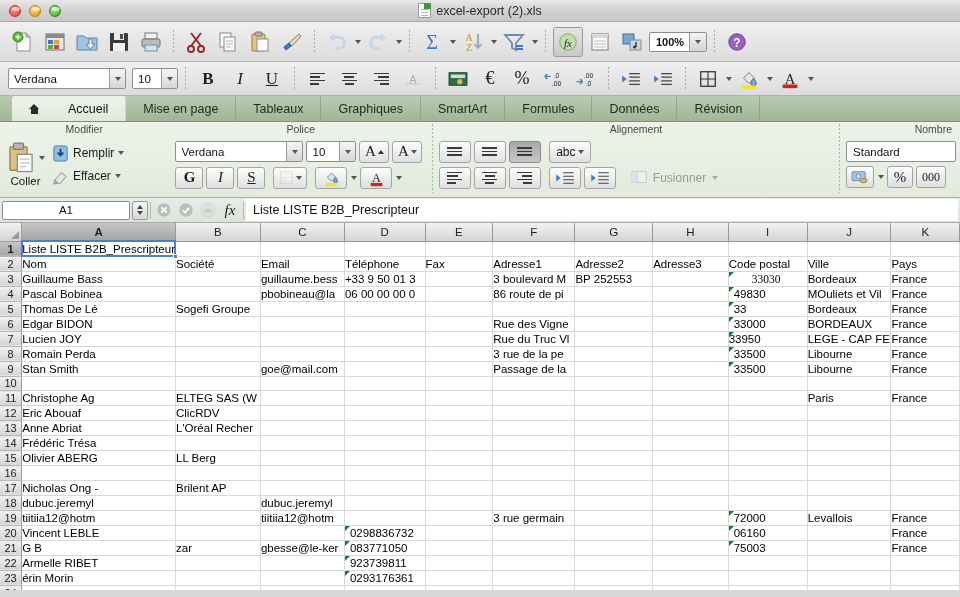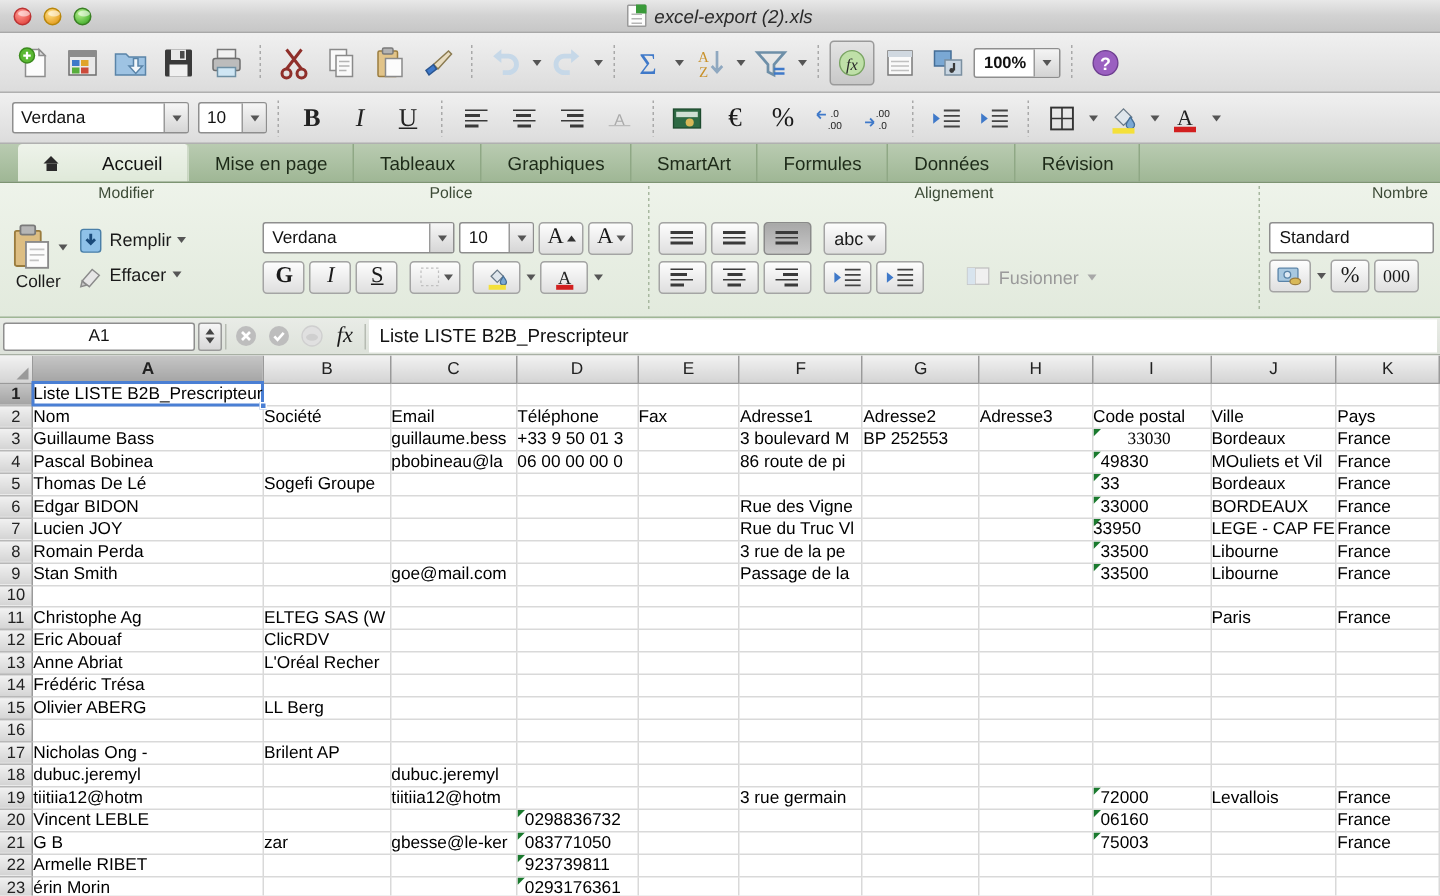--- a/index.html
+++ b/index.html
@@ -28,21 +28,20 @@
     background: rgba(255,255,255,0.55);
   }
   .tl-close  { background: radial-gradient(circle at 35% 30%, #ff9b94, #e8534c 70%, #b8302a); border: 1px solid #b33; }
   .tl-min    { background: radial-gradient(circle at 35% 30%, #ffe08a, #e8a62c 70%, #b97d14); border: 1px solid #b8860b; }
   .tl-max    { background: radial-gradient(circle at 35% 30%, #b8f090, #54b83a 70%, #368020); border: 1px solid #3a8024; }
   #titlebar-title {
     position: absolute; left: 0; right: 0; text-align: center;
     font-size: 12.5px; color: #2a2a2a;
     display: flex; align-items: center; justify-content: center; gap: 5px;
     pointer-events: none;
-    font-style: italic;
   }
   .doc-icon {
     width: 13px; height: 15px; background: #fdfdfd;
     border: 1px solid #9a9a9a; border-radius: 1px; position: relative;
     display: inline-block; vertical-align: middle;
   }
   .doc-icon::before {
     content: ""; position: absolute; top: -1px; right: -1px;
     width: 7px; height: 6px; background: #3a9a3a; border-radius: 0 1px 0 0;
   }
@@ -110,21 +109,21 @@
     content: ""; position: absolute; left: 0; top: 0;
     border-left: 5.5px solid transparent; border-right: 5.5px solid transparent;
     border-bottom: 5px solid #2a2a2a;
   }
   .home-ico::after {
     content: ""; position: absolute; left: 2px; top: 5px; width: 7px; height: 5px; background: #2a2a2a;
   }
 
   
   #ribbon {
-    height: 90px;
+    height: 76px;
     background: linear-gradient(to bottom, #eef3ea 0%, #e2eadd 100%);
     border-bottom: 1px solid #9fb795;
     display: flex; position: relative; overflow: hidden;
   }
   .rgroup { position: relative; padding: 0 6px; display: flex; flex-direction: column; height: 100%; }
   .rgroup-title {
     text-align: center; font-size: 10.5px; color: #3c4a36;
     height: 14px; line-height: 14px; width: 100%;
   }
   .rgroup-body { flex: 1; display: flex; align-items: center; gap: 4px; padding-bottom: 4px; }
@@ -728,21 +727,21 @@
               <path d="M9 2h12M9 6h12M9 10h12M9 14h12" stroke="#444" stroke-width="1.3"></path>
               <path d="M6 8L1 4v8z" fill="#3f79c9"></path>
             </svg>
           </div>
           <div class="gbtn" style="width:32px">
             <svg width="20" height="14" viewBox="0 0 22 16">
               <path d="M9 2h12M9 6h12M9 10h12M9 14h12" stroke="#444" stroke-width="1.3"></path>
               <path d="M1 4l5 4-5 4z" fill="#3f79c9"></path>
             </svg>
           </div>
-          <div style="display:flex;align-items:center;gap:5px;margin-left:25px">
+          <div style="display:flex;align-items:center;gap:5px;margin-left:12px">
             <svg width="17" height="15" viewBox="0 0 20 18">
               <rect x="1" y="2" width="17" height="13" fill="#f0f0f0" stroke="#c0c0c0"></rect>
               <path d="M7 2v13" stroke="#c0c0c0"></path>
               <rect x="1" y="2" width="6" height="13" fill="#d8e4ee"></rect>
             </svg>
             <span class="labeled" style="color:#9a9a9a">Fusionner</span>
             <span class="tcaret" style="border-top-color:#a8a8a8"></span>
           </div>
         </div>
       </div>

